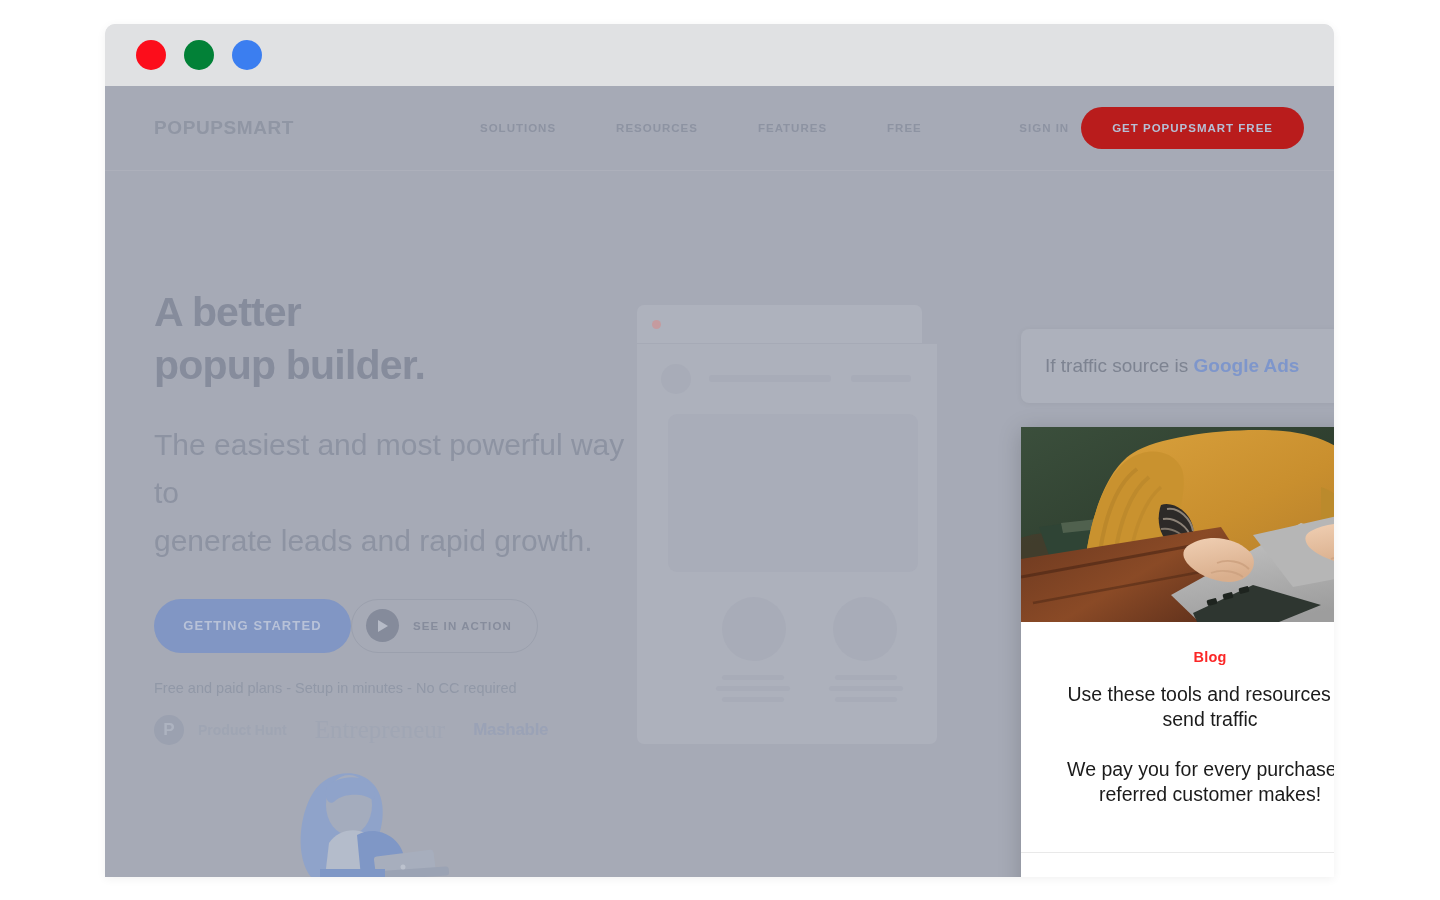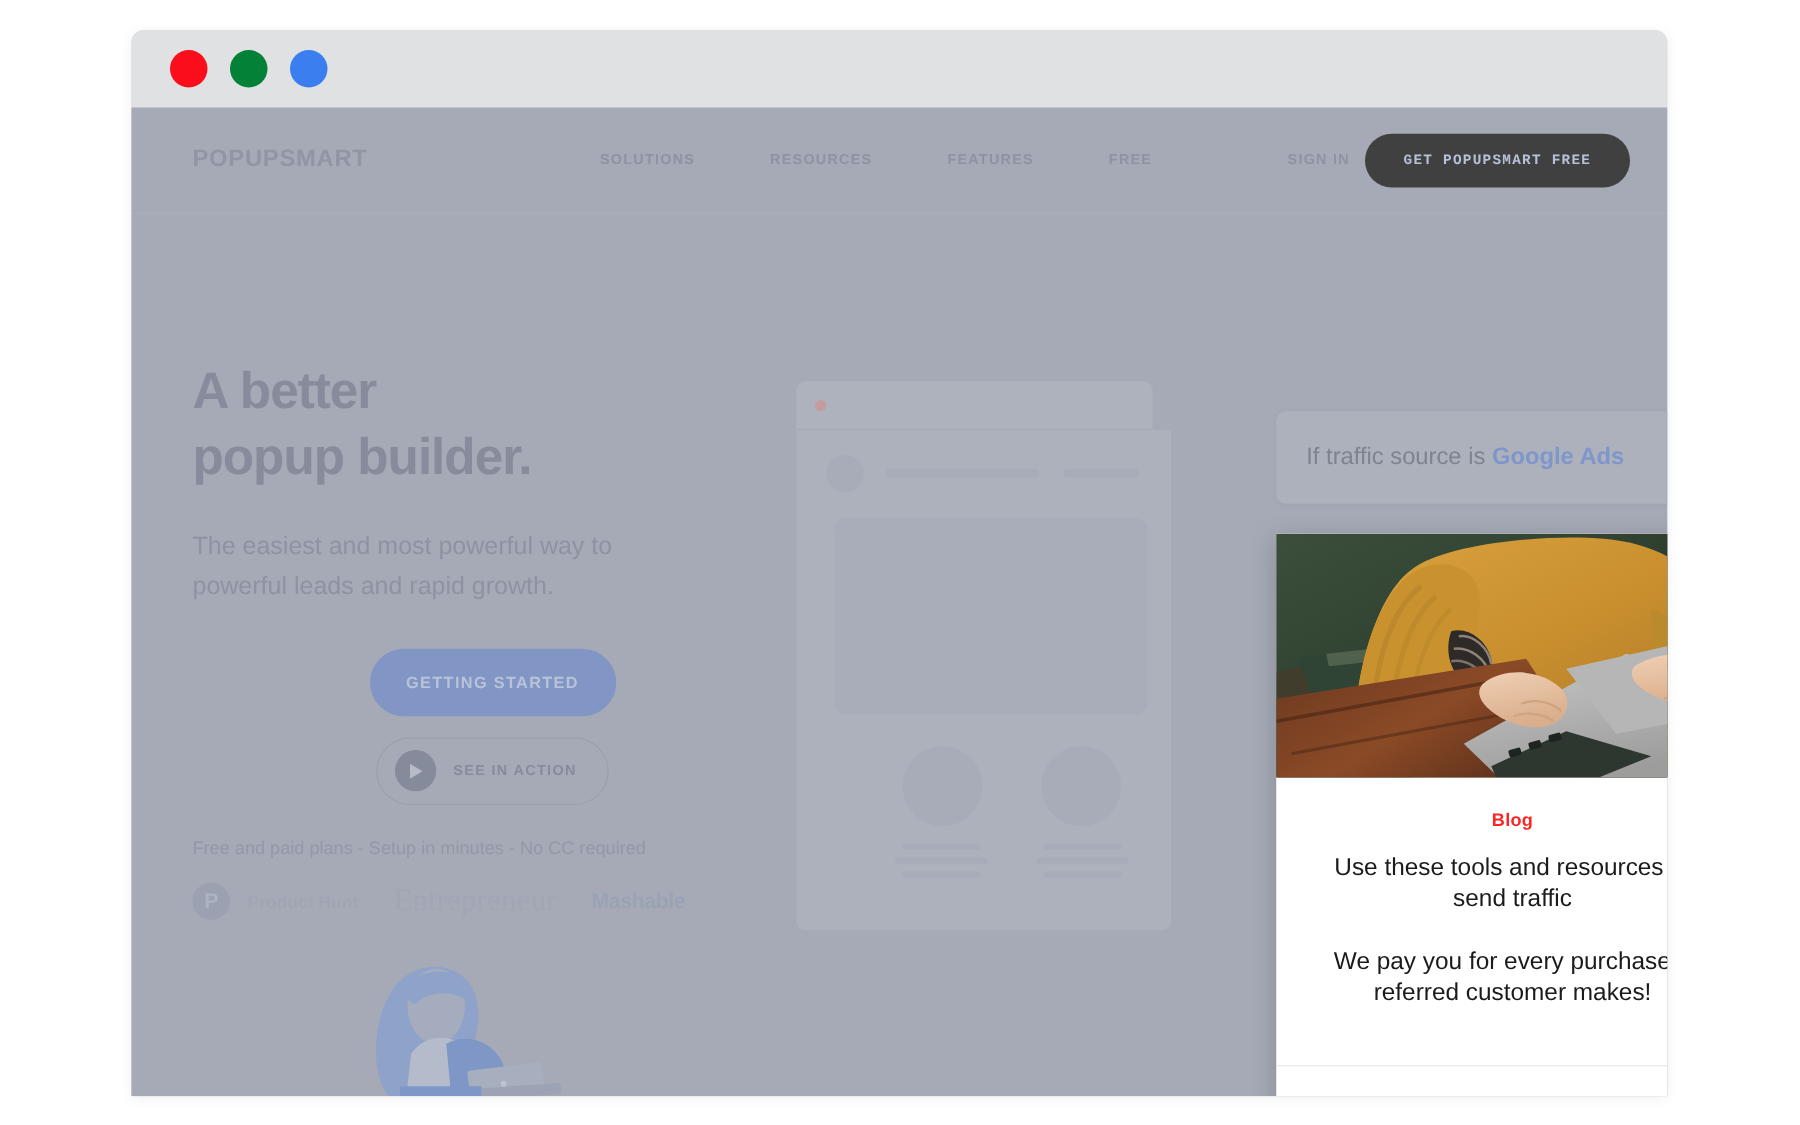--- a/index.html
+++ b/index.html
@@ -103,59 +103,57 @@
     gap: 12px;
   }
   .signin {
     font-size: 11.5px;
     font-weight: bold;
     letter-spacing: 1.0px;
     color: #8d93a2;
     cursor: pointer;
   }
   .cta-nav {
-    background: #404040;
+    background: #b91c1c;
     color: #b6c0d6;
     font-size: 11.5px;
     font-weight: bold;
     letter-spacing: 1.0px;
     border: none;
     border-radius: 24px;
     padding: 15px 31px;
     cursor: pointer;
-    font-family: Liberation Mono, monospace;
+    font-family: Liberation Sans, sans-serif;
   }
 
   
   .hero {
     position: absolute;
     left: 49px;
     top: 200px;
     width: 480px;
   }
   .hero h1 {
     font-size: 41px;
     line-height: 1.3;
     font-weight: bold;
     letter-spacing: -0.8px;
     color: #868c9c;
   }
   .hero .sub {
     margin-top: 28px;
-    font-size: 20px;
+    font-size: 30px;
     line-height: 1.6;
     color: #8d93a2;
     font-weight: 400;
   }
   .hero-btns {
     margin-top: 34px;
     display: flex;
     align-items: center;
-    gap: 17px;
-    flex-direction: column;
   }
   .btn-primary {
     background: #8196c4;
     color: #b8c2d8;
     font-size: 13px;
     font-weight: bold;
     letter-spacing: 1.1px;
     border: none;
     border-radius: 28px;
     width: 197px;
@@ -402,21 +400,21 @@
         </div>
       </div>
 
       <div class="hero">
         <h1>
           <span>A better</span><br>
           <span>popup builder.</span>
         </h1>
         <div class="sub">
           <span>The easiest and most powerful way to</span><br>
-          <span>powerful leads and rapid growth.</span>
+          <span>generate leads and rapid growth.</span>
         </div>
 
         <div class="hero-btns">
           <button class="btn-primary">GETTING STARTED</button>
           <div class="btn-ghost">
             <span class="play-circle">
               <svg width="11" height="12" viewBox="0 0 11 12">
                   <polygon points="1,0 11,6 1,12" fill="#b6bbc7"></polygon>
                 </svg>
             </span>

